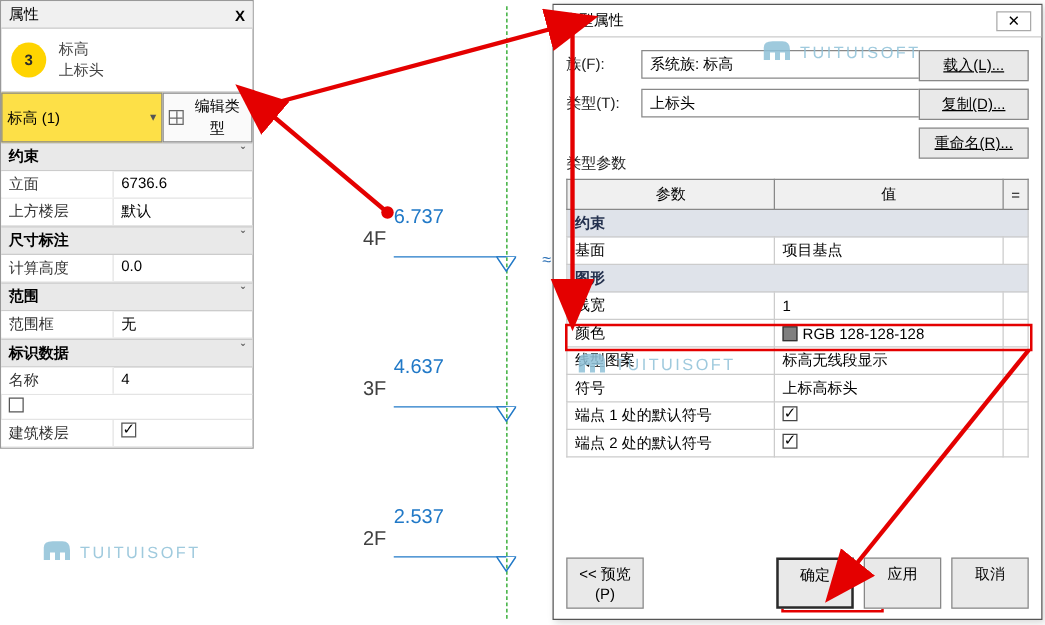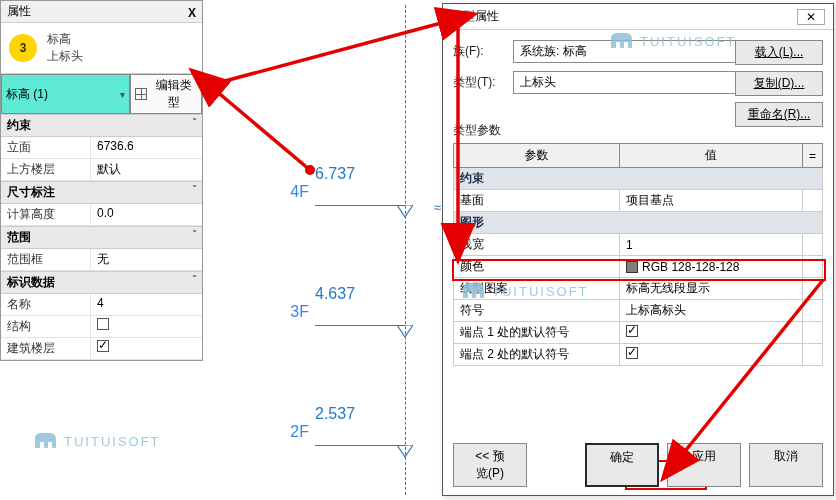--- a/index.html
+++ b/index.html
@@ -6,38 +6,38 @@
 body { background: #fff; width: 836px; height: 500px; position: relative; overflow: hidden; }
 
 
 .props-panel { position: absolute; left: 0; top: 0; width: 203px; border: 1px solid #999; background: #fff; }
 .props-title { background: #f0f0f0; padding: 2px 6px; display: flex; justify-content: space-between; align-items: flex-end; border-bottom: 1px solid #ccc; }
 .props-title .close { font-weight: bold; cursor: pointer; }
 .props-head { display: flex; align-items: center; padding: 8px; gap: 10px; }
 .badge { width: 28px; height: 28px; border-radius: 50%; background: #ffd400; display: flex; align-items: center; justify-content: center; font-weight: bold; color: #2b2b2b; }
 .head-labels { display: flex; flex-direction: column; color: #444; }
 .type-row { display: flex; border-top: 1px solid #ccc; }
-.type-select { flex: 1; border: 1px solid #888; padding: 2px 4px; background: #5eead4; display:flex; justify-content:space-between; align-items:center;text-align:center;}
+.type-select { flex: 1; border: 1px solid #888; padding: 2px 4px; background: #fde047; display:flex; justify-content:space-between; align-items:center;text-align:center;}
 .type-edit { width: 72px; border: 1px solid #888; padding: 2px 4px; background: #fafafa; text-align: center; cursor: pointer; display:flex; align-items:center; gap:4px; justify-content:center;}
 .grid-icon { width:12px; height:12px; display:inline-block; border:1px solid #666; position:relative;}
 .grid-icon::before,.grid-icon::after{content:"";position:absolute;background:#666;}
 .grid-icon::before{left:5px;top:0;width:1px;height:100%;}
 .grid-icon::after{top:5px;left:0;height:1px;width:100%;}
 .group-header { background: #e9e9e9; padding: 2px 6px; font-weight: bold; border-top: 1px solid #ccc; border-bottom: 1px solid #ccc; display:flex; justify-content:space-between;}
 .prop-row { display: flex; border-bottom: 1px solid #e4e4e4; }
 .prop-row .label { width: 90px; padding: 2px 6px; background: #fff; border-right: 1px solid #e4e4e4; color: #333; }
 .prop-row .value { flex: 1; padding: 2px 6px; color: #000000; }
 .checkbox { width:12px; height:12px; border:1px solid #555; display:inline-block; background:#fff;}
 
 
 .canvas { position: absolute; left: 210px; top: 0; width: 235px; height: 500px; }
 .green-dash { position:absolute; left:195px; top:5px; width:0; height:490px; border-left:1.5px dashed #17a017;}
 .level { position:absolute; right:40px; display:flex; align-items:flex-start; }
 .level .num { color:#2179c7; font-size:16px; }
-.level .name { color:#3b82f6; font-size:16px; margin-right:6px; margin-top:18px;}
+.level .name { color:#404040; font-size:16px; margin-right:6px; margin-top:18px;}
 .level .line { width:90px; height:1px; background:#2179c7; margin-top:22px; position:relative;}
 .level .triwrap{position:absolute;right:-8px;top:0;width:16px;height:14px;}
 .level .triwrap svg{display:block;}
 .viewcube-placeholder{position:absolute;right:4px;top:200px;color:#2a6fb5;font-size:13px;}
 
 
 .dialog { position: absolute; left: 442px; top: 3px; width: 392px; height: 493px; border:1px solid #555; background:#fff; box-shadow:2px 2px 6px rgba(0,0,0,.15);}
 .dlg-title { background:#fff; border-bottom:1px solid #ccc; padding:4px 8px; display:flex; justify-content:space-between; align-items:center;}
 .dlg-title .x { border:1px solid #aaa; width:28px; text-align:center; cursor:pointer;}
 .dlg-body { padding: 10px 10px 0 10px; }
@@ -49,21 +49,21 @@
 .params-label { margin-top:6px; margin-bottom:4px; color:#222;}
 .params-table { border:1px solid #888; width:100%; border-collapse:collapse;}
 .params-table th { background:#f0f0f0; border:1px solid #888; padding:3px 6px; font-weight:normal; text-align:center;}
 .params-table td { border:1px solid #ccc; padding:2px 6px; height:18px;}
 .params-table .grp td { background:#dfe3ea; color:#25324f; font-weight:bold;}
 .color-swatch{display:inline-block;width:12px;height:12px;background:#7f7f7f;border:1px solid #333;vertical-align:middle;margin-right:4px;}
 .chk{width:12px;height:12px;border:1px solid #444;display:inline-block;background:#fff;position:relative;}
 .chk.checked::after{content:"✓";position:absolute;left:0;top:-3px;font-size:12px;color:#000;}
 .red-box { position:absolute; border:2.5px solid #e40000; pointer-events:none;}
 .dlg-foot { position:absolute; bottom:8px; left:0; right:0; display:flex; justify-content:flex-end; gap:8px; padding:0 10px;}
-.dlg-foot .btn { width:74px; border:1px solid #888; background:#e9e9e9; padding:4px 18px; text-align:center; cursor:pointer;}
+.dlg-foot .btn { width:62px; border:1px solid #888; background:#e9e9e9; padding:4px 4px; text-align:center; cursor:pointer;}
 .dlg-foot .btn.preview{margin-right:auto;}
 .dlg-foot .btn.ok{border:2px solid #2a2a2a;}
 
 
 .wm { position:absolute; display:flex; align-items:center; gap:6px; color:#8fc1d8; opacity:.85; pointer-events:none;}
 .wm .ele{width:26px;height:22px;position:relative;}
 .wm .ele svg{display:block;}
 .wm .txt{letter-spacing:2px;font-size:13px;}
 
 
@@ -125,21 +125,20 @@
     </div>
   <div class="group-header">
       <span>标识数据</span>
       <span class="chev">ˇ</span>
     </div>
   <div class="prop-row">
       <div class="label">名称</div>
       <div class="value">4</div>
     </div>
   <div class="prop-row">
-      <div class="label">结构</div>
       <div class="value"><span class="checkbox"></span></div>
     </div>
   <div class="prop-row">
       <div class="label">建筑楼层</div>
       <div class="value"><span class="checkbox" style="position:relative;"><span style="position:absolute;left:0;top:-3px;">✓</span></span></div>
     </div>
 </div>
 
 <div class="canvas">
   <div class="green-dash"></div>

